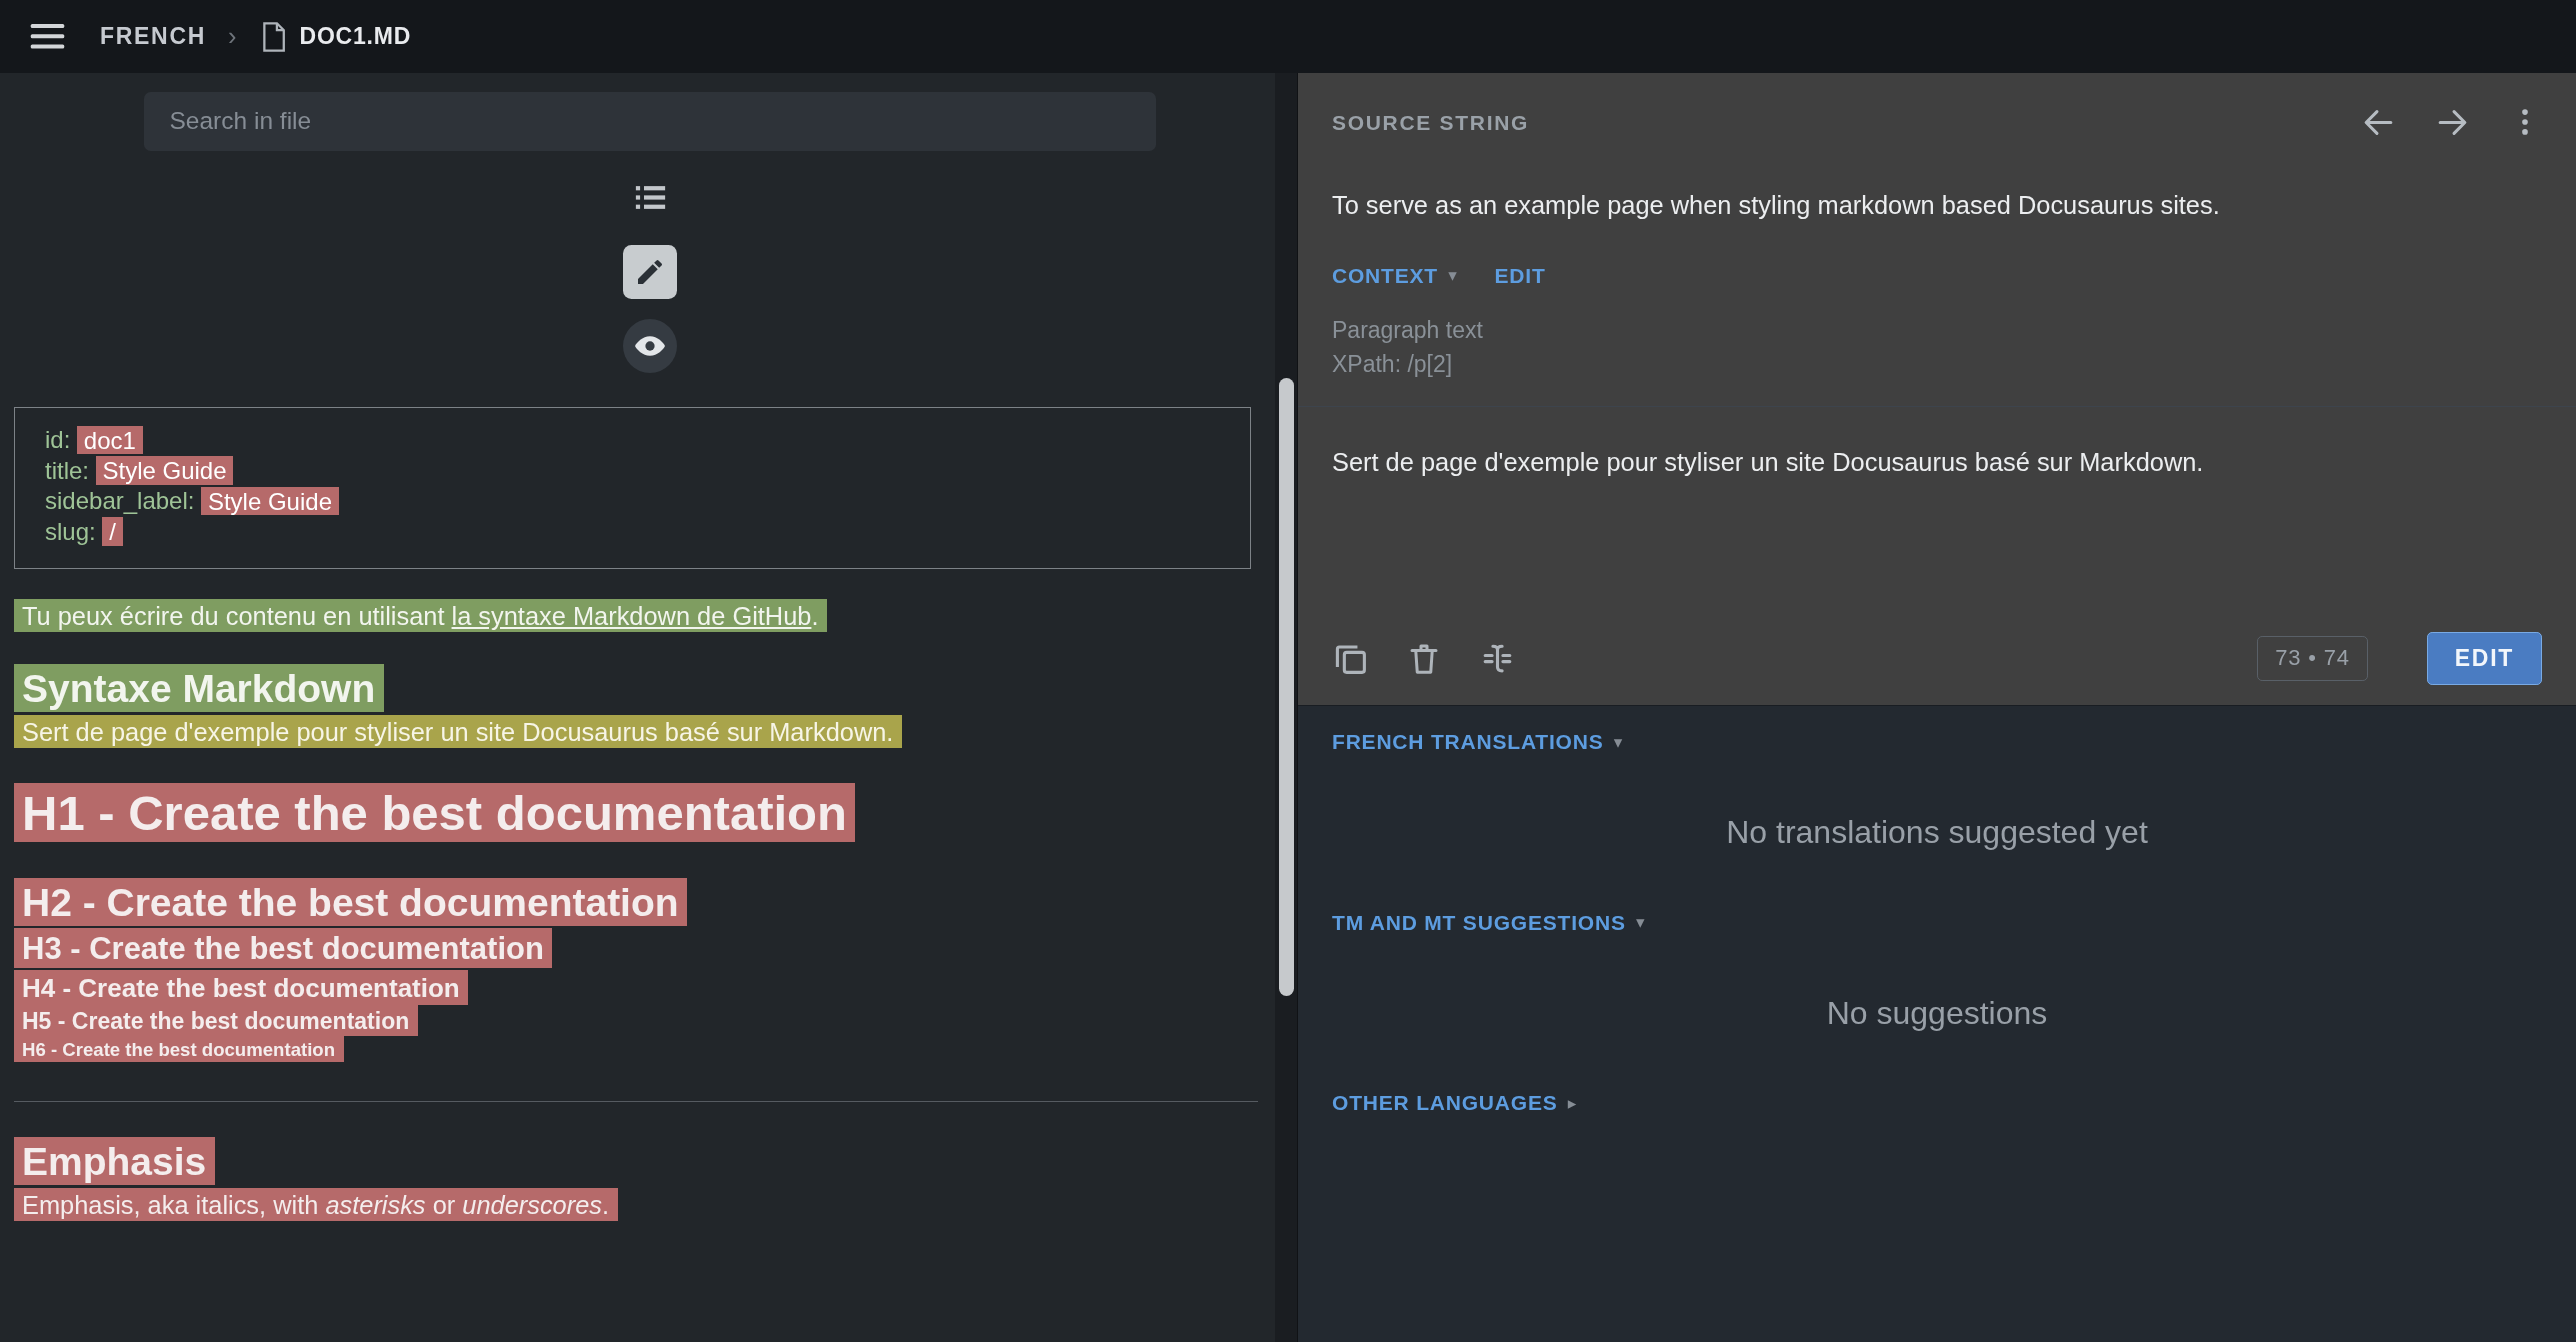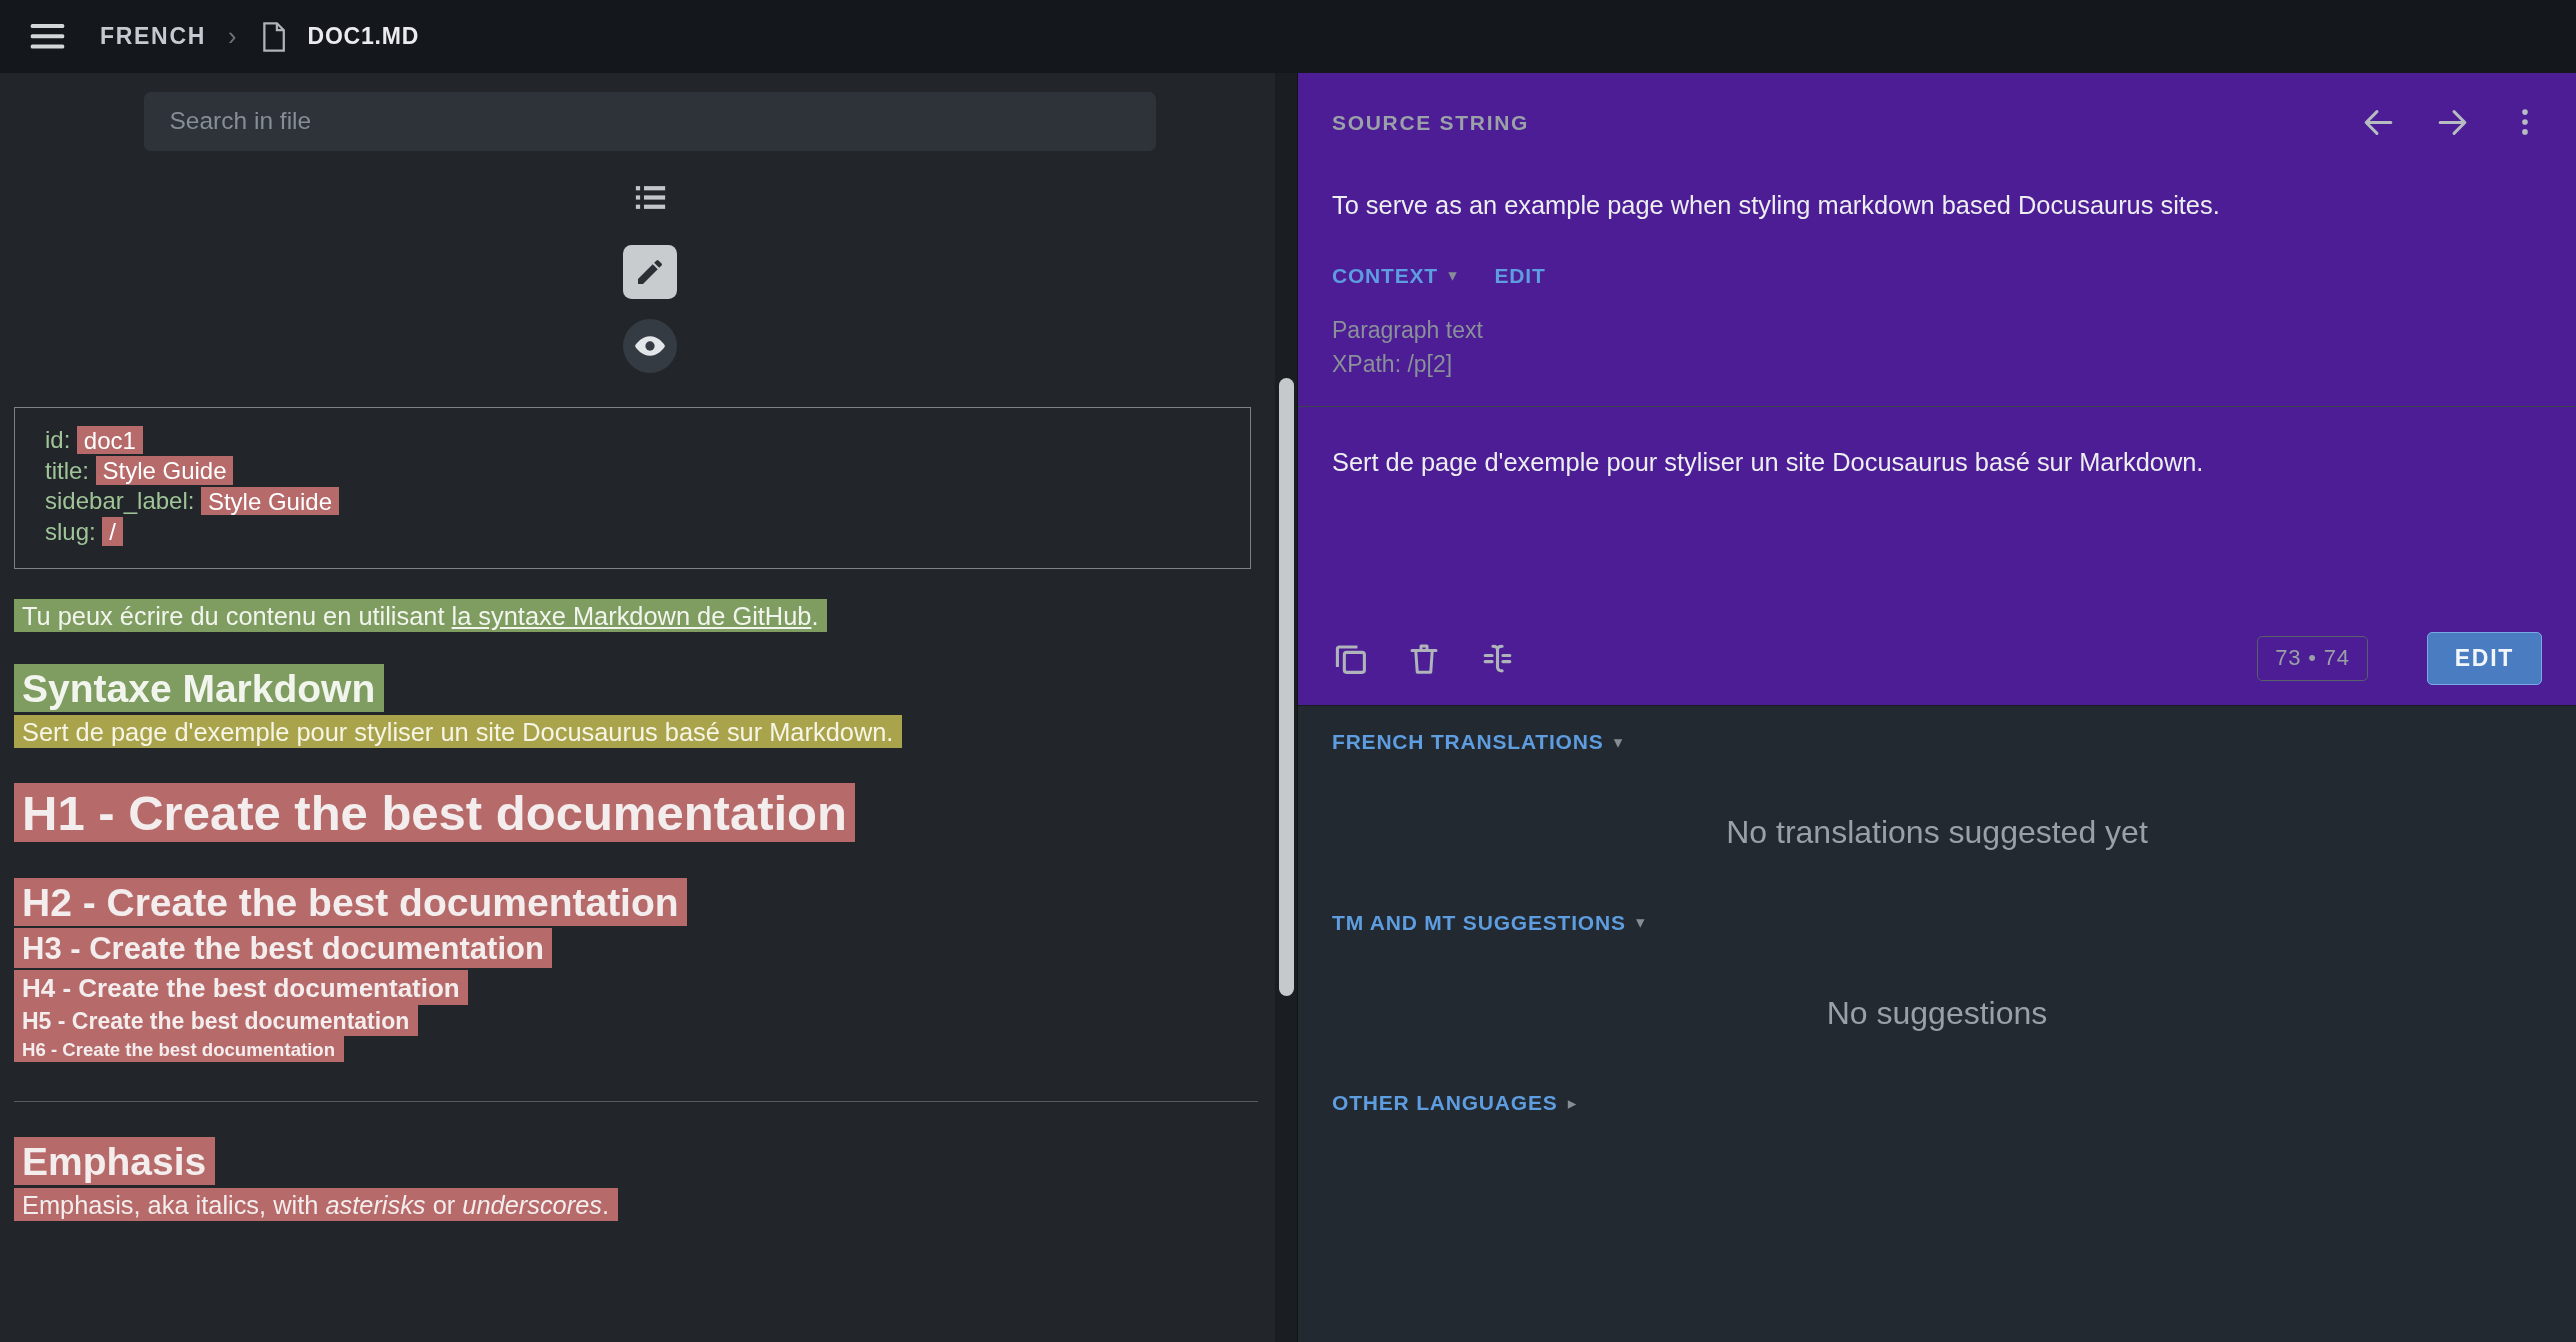--- a/index.html
+++ b/index.html
@@ -9,21 +9,21 @@
     background:#22262a;
     font-family:"Liberation Sans","DejaVu Sans",sans-serif;
     color:#e8eaed;
   }
 
   
   .topbar { height:73px; background:#14171b; display:flex; align-items:center; padding:0 29px; }
   .icon-btn { display:flex; align-items:center; justify-content:center; cursor:pointer; }
   .crumb-lang { color:#c6cad0; font-weight:bold; font-size:23px; letter-spacing:1.7px; margin-left:34px; cursor:pointer; }
   .crumb-sep { color:#6e747b; font-size:25.4px; margin:0 22px; }
-  .crumb-file { color:#e9ebee; font-weight:bold; font-size:23px; letter-spacing:0.8px; margin-left:20px; cursor:pointer; }
+  .crumb-file { color:#e9ebee; font-weight:bold; font-size:23px; letter-spacing:0.8px; margin-left:12px; cursor:pointer; }
 
   
   .main { display:flex; height:1269px; }
 
   
   .left-panel { width:1298px; position:relative; background:#22262a; overflow:hidden; border-right:0.8px solid #101215; }
   .search-row { display:flex; align-items:center; gap:20.3px; padding:18.6px 17px 17px 20.3px;flex-direction:column; }
   .search-input { width:1012px; height:59px; background:#2e3339; border:none; outline:none; border-radius:6.8px;
                   color:#d7dadd; font-size:24.5px; padding:0 25.4px; font-family:inherit; }
   .search-input::placeholder { color:#868d95; }
@@ -58,21 +58,21 @@
   .h6s { font-size:18.6px; line-height:25.4px; margin-bottom:0; }
   .rule { border:0; border-top:1.7px solid #565b61; margin:39px 0 34px; }
   .m-emph { margin-bottom:29px; }
   .m-emp { margin-bottom:22px !important; }
 
   .scroll-track { position:absolute; top:0; right:0; width:22px; height:100%; background:#1a1d21; cursor:pointer; }
   .scroll-thumb { position:absolute; top:305px; right:3.4px; width:14.4px; height:618px; background:#c6c9cc; border-radius:7.6px; cursor:grab; }
 
   
   .right-panel { flex:1; background:#232930; display:flex; flex-direction:column; }
-  .source-section { background:#4c1d95; border-bottom:0.8px solid #191d22; padding:0 34px; }
+  .source-section { background:#404040; border-bottom:0.8px solid #191d22; padding:0 34px; }
   .rp-header { display:flex; align-items:center; padding-top:30.5px; }
   .rp-title { color:#9aa1a8; font-size:21px; font-weight:bold; letter-spacing:1.7px; line-height:27px; }
   .rp-actions { margin-left:auto; display:flex; align-items:center; gap:37px; }
   .source-text { color:#eceef0; font-size:25.4px; line-height:36px; margin-top:46px; }
   .context-row { display:flex; align-items:center; gap:37px; margin-top:41px; }
   .link-blue { color:#5d9de0; font-size:21px; font-weight:bold; letter-spacing:0.8px; cursor:pointer; display:flex; align-items:center; }
   .caret { color:#868d95; font-size:17px; margin-left:10.2px; }
   .context-details { margin-top:25px; padding-bottom:25.4px; color:#8a9198; font-size:23px; line-height:34px; }
   .hdiv { border-top:0.8px solid #3d444d; margin:0 -34px; }
   .translation-area { padding:37px 0 152px; color:#eceef0; font-size:25.4px; line-height:36px; cursor:text; }

